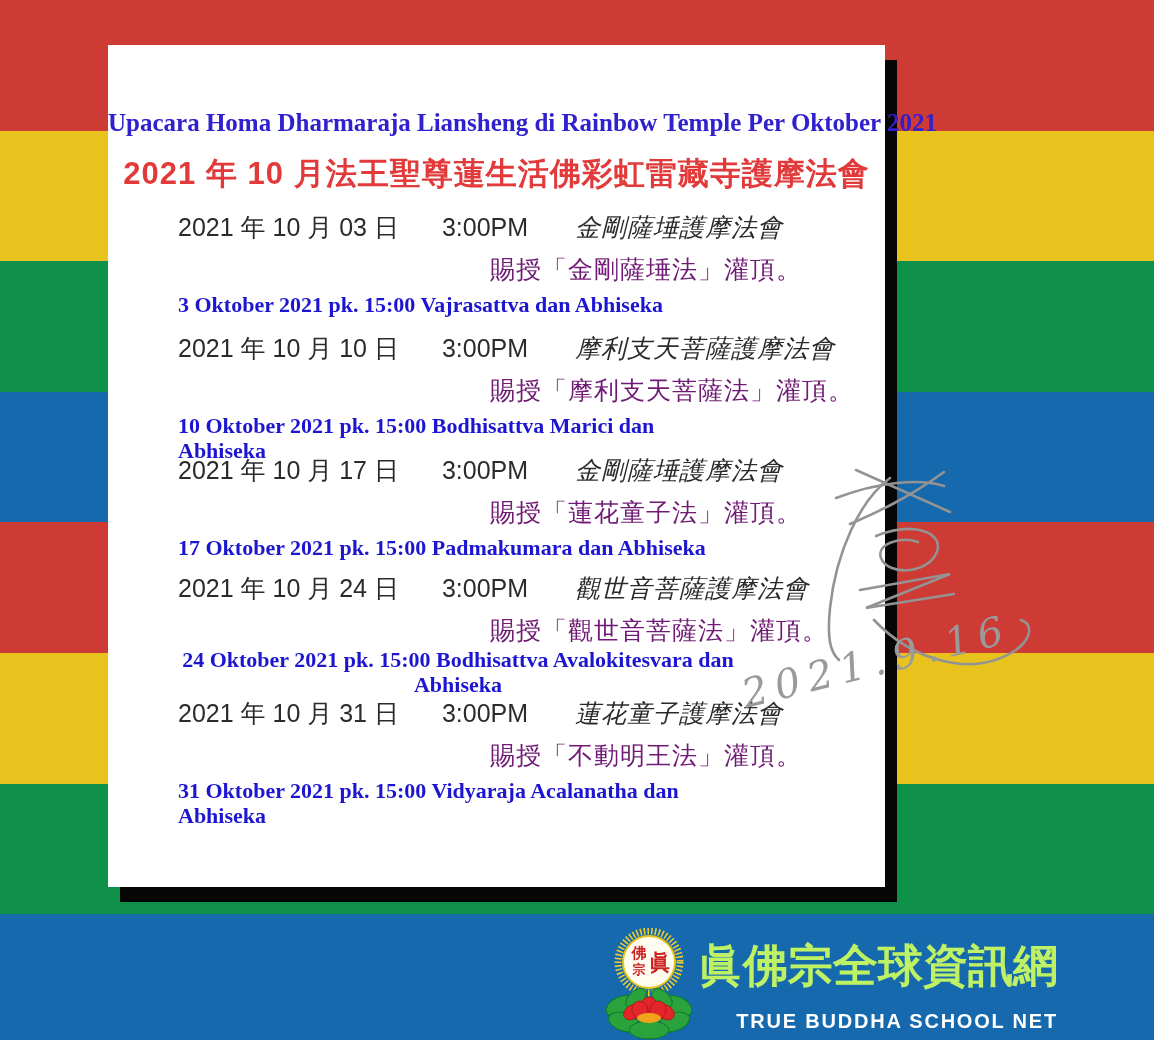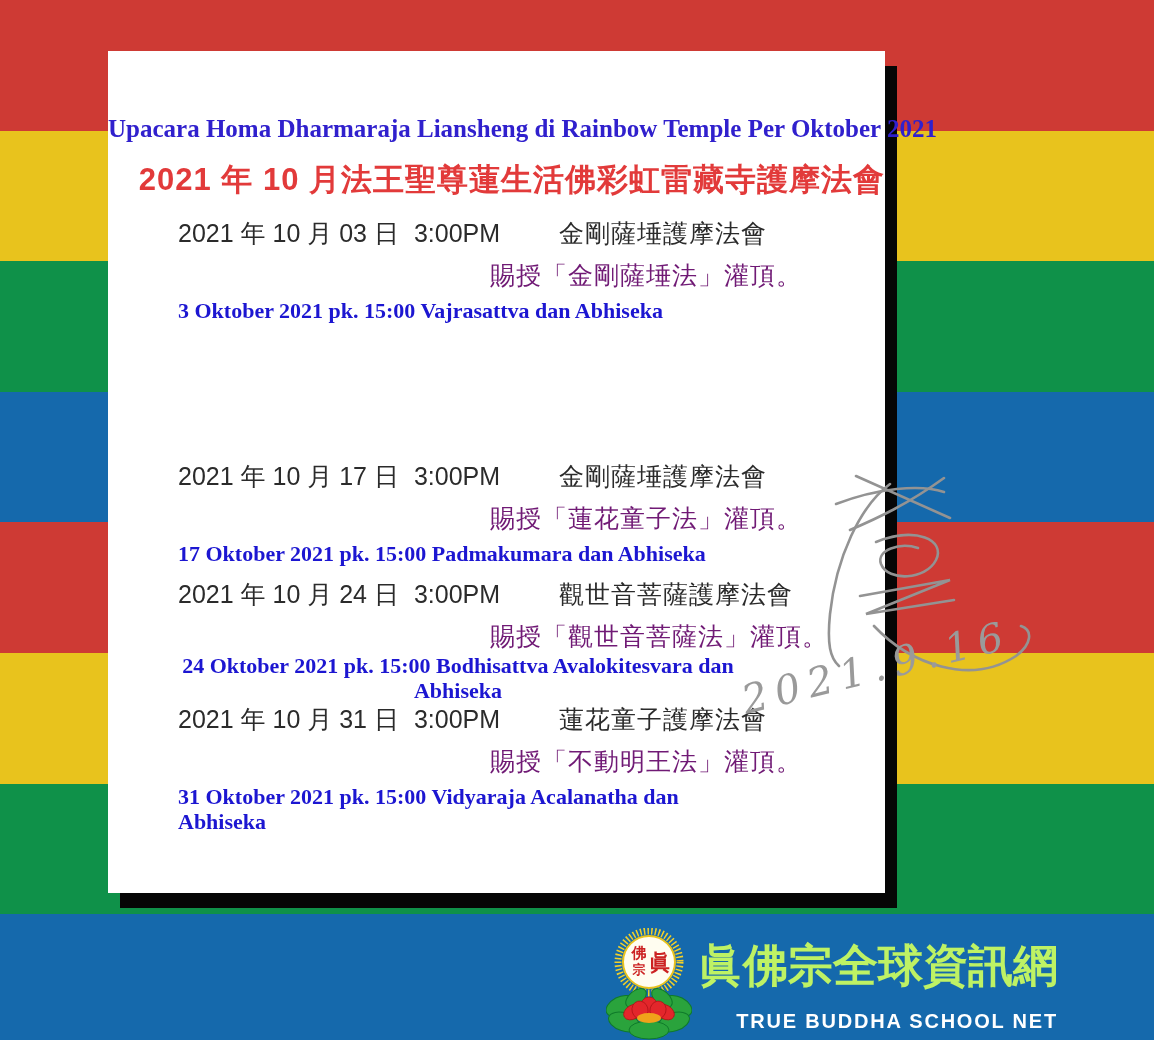--- a/index.html
+++ b/index.html
@@ -8,40 +8,40 @@
     font-family:"Liberation Sans", sans-serif;
     background:#1569ac;
   }
   .stripe{position:absolute;left:0;width:1154px;}
   .s-red{background:#ce3a34;}
   .s-yellow{background:#e8c31d;}
   .s-green{background:#0f9149;}
   .s-blue{background:#1569ac;}
 
   .doc{
-    position:absolute;left:108px;top:51px;width:777px;height:842px;
+    position:absolute;left:108px;top:45px;width:777px;height:842px;
     background:#ffffff;
     box-shadow:12px 15px 0 0 #060606;
   }
   .title-id{
     position:absolute;top:64px;left:0;width:100%;text-align:center;
     font-family:"Liberation Serif", serif;font-weight:bold;font-size:25px;
     color:#3020cd;white-space:nowrap;
   }
   .title-cn{
-    position:absolute;top:108px;left:0;width:100%;text-align:right;
+    position:absolute;top:108px;left:0;width:100%;text-align:center;
     font-weight:bold;font-size:31px;color:#e23a3a;white-space:nowrap;
     letter-spacing:1px;
   }
   .entry{position:absolute;left:70px;width:830px;height:118px;}
   .line1{
     position:absolute;top:0;left:0;font-size:25px;color:#2b2b2b;white-space:nowrap;
   }
-  .line1 .t-time{margin-left:8px;}
-  .line1 .t-event{margin-left:52px;letter-spacing:1px;}
+  .line1 .t-time{margin-left:36px;}
+  .line1 .t-event{margin-left:40px;letter-spacing:1px;font-style:italic;}
   .line2{
     position:absolute;top:42px;left:312px;font-size:25px;color:#701a75;white-space:nowrap;
     letter-spacing:1px;
   }
   .line3{
     position:absolute;top:73px;left:0;max-width:560px;
     font-family:"Liberation Serif", serif;font-weight:bold;font-size:22px;
     color:#1c16d1;line-height:25px;margin-top:8px;
   }
   .e1{top:166px;} .e2{top:287px;} .e3{top:409px;} .e4{top:527px;} .e5{top:652px;}
@@ -85,20 +85,29 @@
   <div class="entry e1">
     <div class="line1">
       <span class="t-date">2021 年 10 月 03 日</span>
       <span class="t-time">3:00PM</span>
       <span class="t-event">金剛薩埵護摩法會</span>
     </div>
     <div class="line2">賜授「金剛薩埵法」灌頂。</div>
     <div class="line3">3 Oktober 2021 pk. 15:00 Vajrasattva dan Abhiseka</div>
   </div>
 
+  <div class="entry e2">
+    <div class="line1">
+      <span class="t-date">2021 年 10 月 10 日</span>
+      <span class="t-time">3:00PM</span>
+      <span class="t-event">摩利支天菩薩護摩法會</span>
+    </div>
+    <div class="line2">賜授「摩利支天菩薩法」灌頂。</div>
+    <div class="line3">10 Oktober 2021 pk. 15:00 Bodhisattva Marici dan Abhiseka</div>
+  </div>
 
   <div class="entry e3">
     <div class="line1">
       <span class="t-date">2021 年 10 月 17 日</span>
       <span class="t-time">3:00PM</span>
       <span class="t-event">金剛薩埵護摩法會</span>
     </div>
     <div class="line2">賜授「蓮花童子法」灌頂。</div>
     <div class="line3">17 Oktober 2021 pk. 15:00 Padmakumara dan Abhiseka</div>
   </div>

